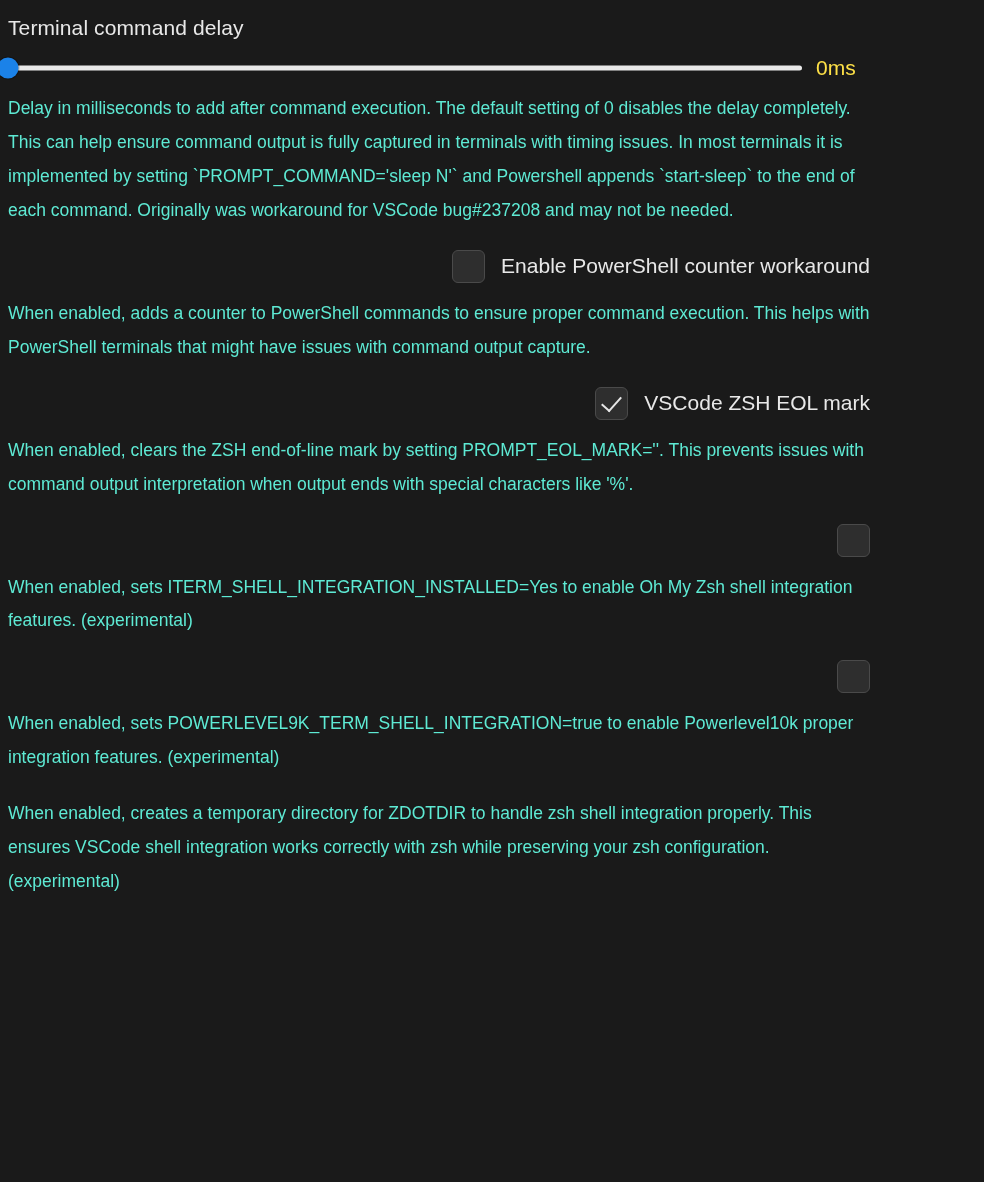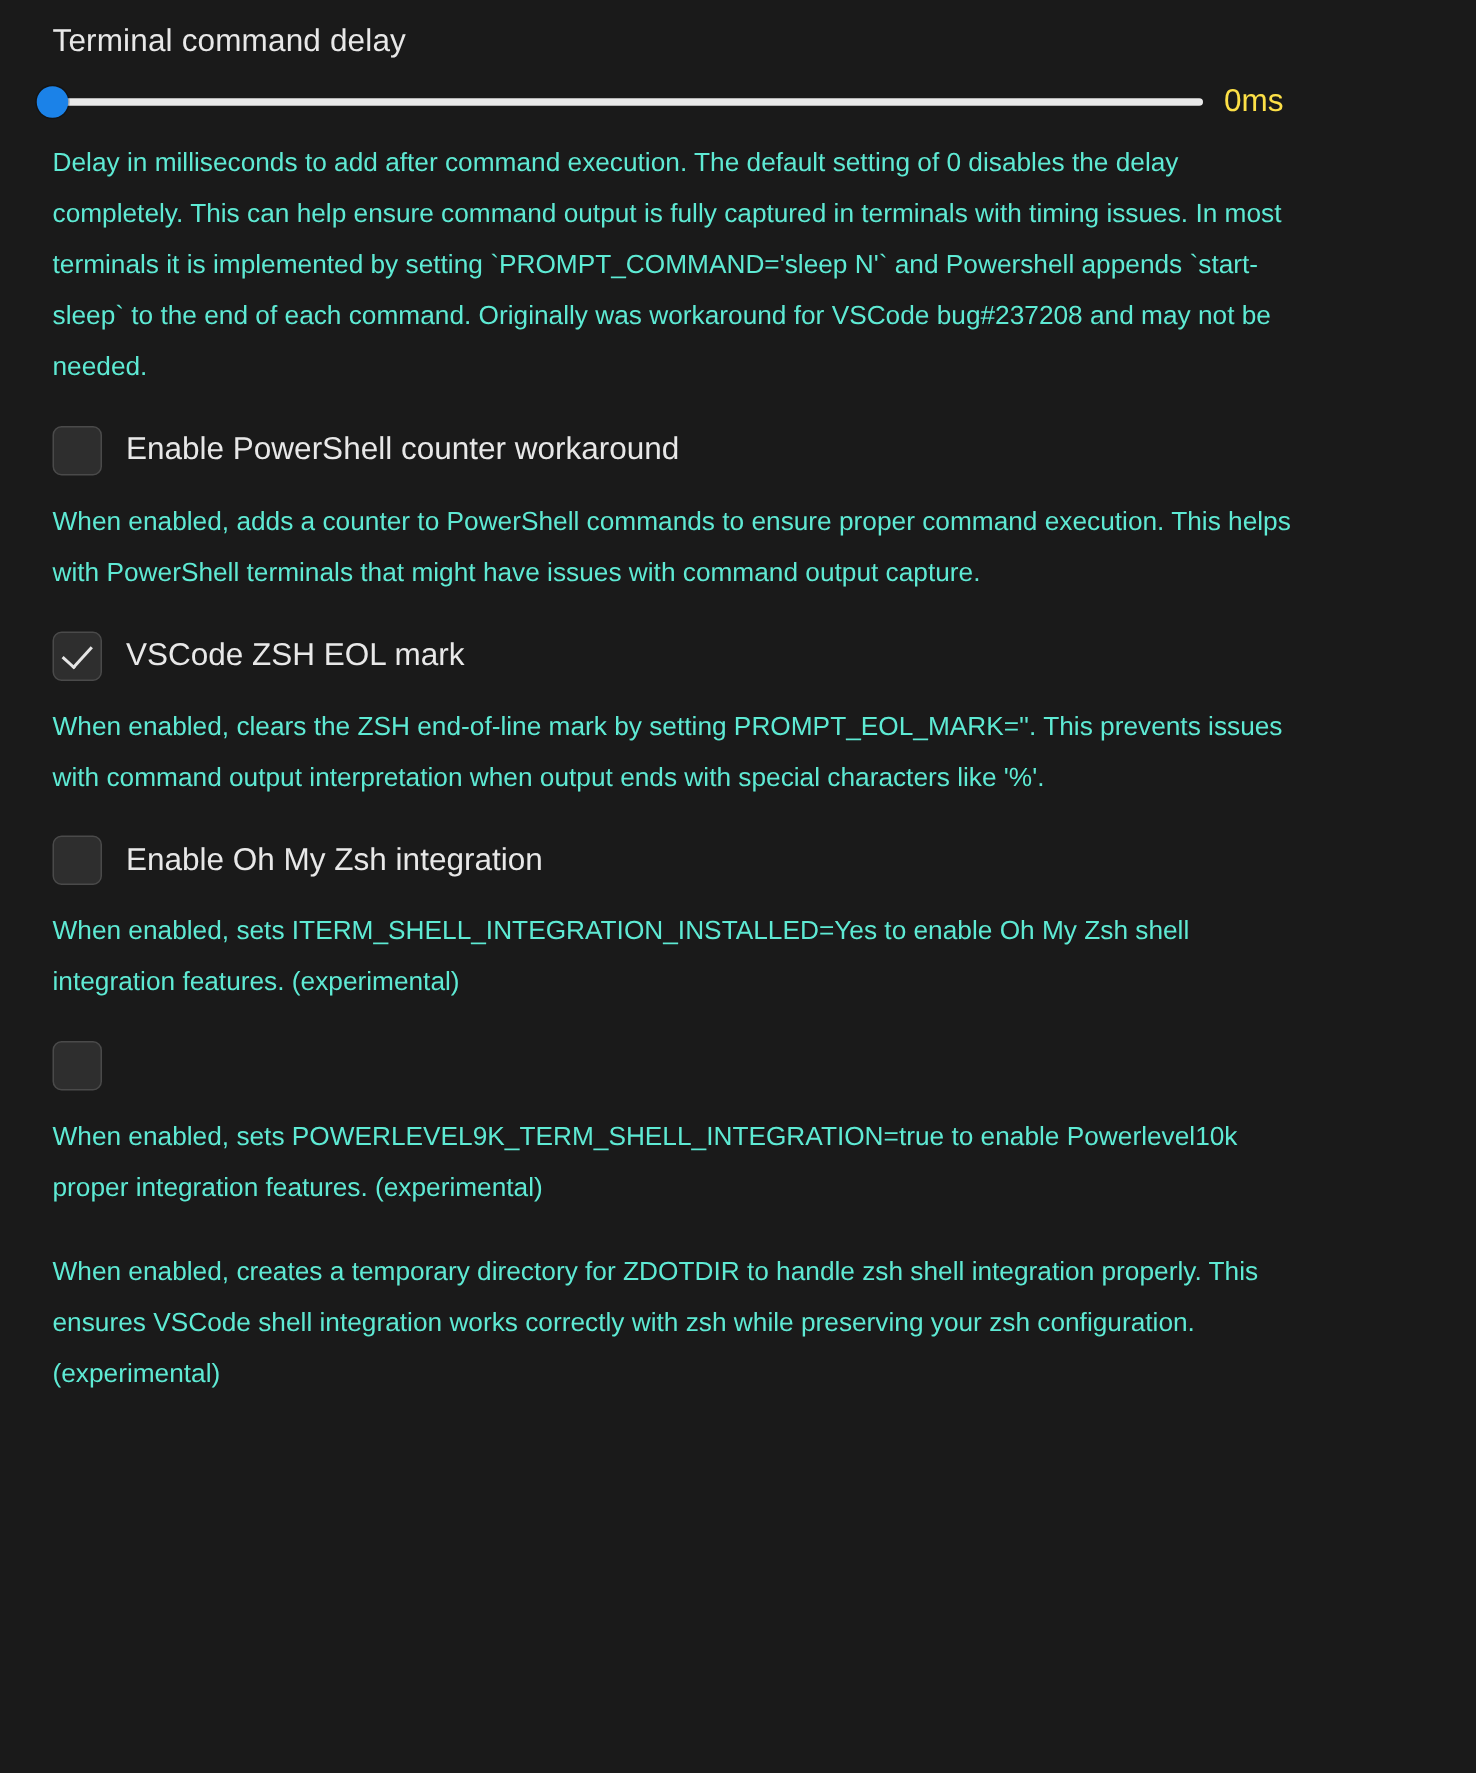--- a/index.html
+++ b/index.html
@@ -9,21 +9,21 @@
     width: 984px;
     height: 1182px;
     overflow: hidden;
   }
   body {
     font-family: "Liberation Sans", sans-serif;
     color: #d6d6d6;
     -webkit-font-smoothing: antialiased;
   }
   .page {
-    padding: 16px 18px 0 35px;
+    padding: 16px 18px 0 8px;
     box-sizing: border-box;
     width: 888px;
   }
 
   
   .section-title {
     font-size: 21px;
     color: #e8e8e8;
     margin: 0 0 16px 0;
     font-weight: 400;
@@ -78,20 +78,21 @@
     margin: 0 0 22px 0;
     max-width: 952px;
   }
 
   
   .check-row {
     display: flex;
     align-items: center;
     gap: 16px;
     margin: 0 0 14px 0;
+    justify-content: flex-end;
   }
   .checkbox {
     width: 33px;
     height: 33px;
     border-radius: 6px;
     background: #2e2e2e;
     border: 1px solid #4a4a4a;
     box-sizing: border-box;
     flex: 0 0 auto;
     position: relative;
@@ -137,21 +138,20 @@
   <p class="desc">When enabled, adds a counter to PowerShell commands to ensure proper command execution. This helps with PowerShell terminals that might have issues with command output capture.</p>
 
   <div class="check-row">
     <div class="checkbox checked"></div>
     <div class="check-label">VSCode ZSH EOL mark</div>
   </div>
   <p class="desc">When enabled, clears the ZSH end-of-line mark by setting PROMPT_EOL_MARK=''. This prevents issues with command output interpretation when output ends with special characters like '%'.</p>
 
   <div class="check-row">
     <div class="checkbox"></div>
-    <div class="check-label">Enable Oh My Zsh integration</div>
   </div>
   <p class="desc">When enabled, sets ITERM_SHELL_INTEGRATION_INSTALLED=Yes to enable Oh My Zsh shell integration features. (experimental)</p>
 
   <div class="check-row">
     <div class="checkbox"></div>
   </div>
   <p class="desc">When enabled, sets POWERLEVEL9K_TERM_SHELL_INTEGRATION=true to enable Powerlevel10k proper integration features. (experimental)</p>
 
   <p class="desc">When enabled, creates a temporary directory for ZDOTDIR to handle zsh shell integration properly. This ensures VSCode shell integration works correctly with zsh while preserving your zsh configuration. (experimental)</p>
 

